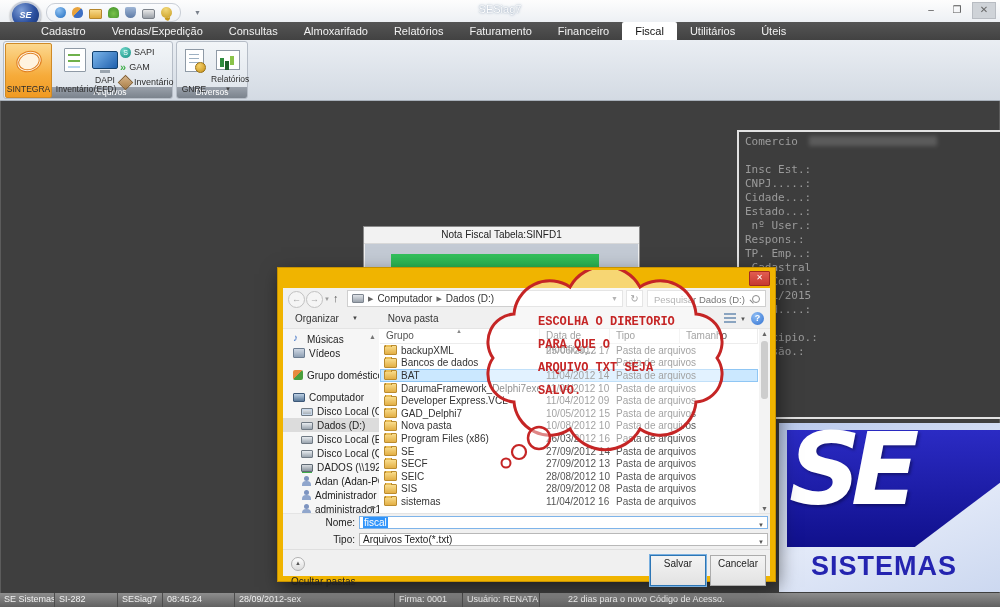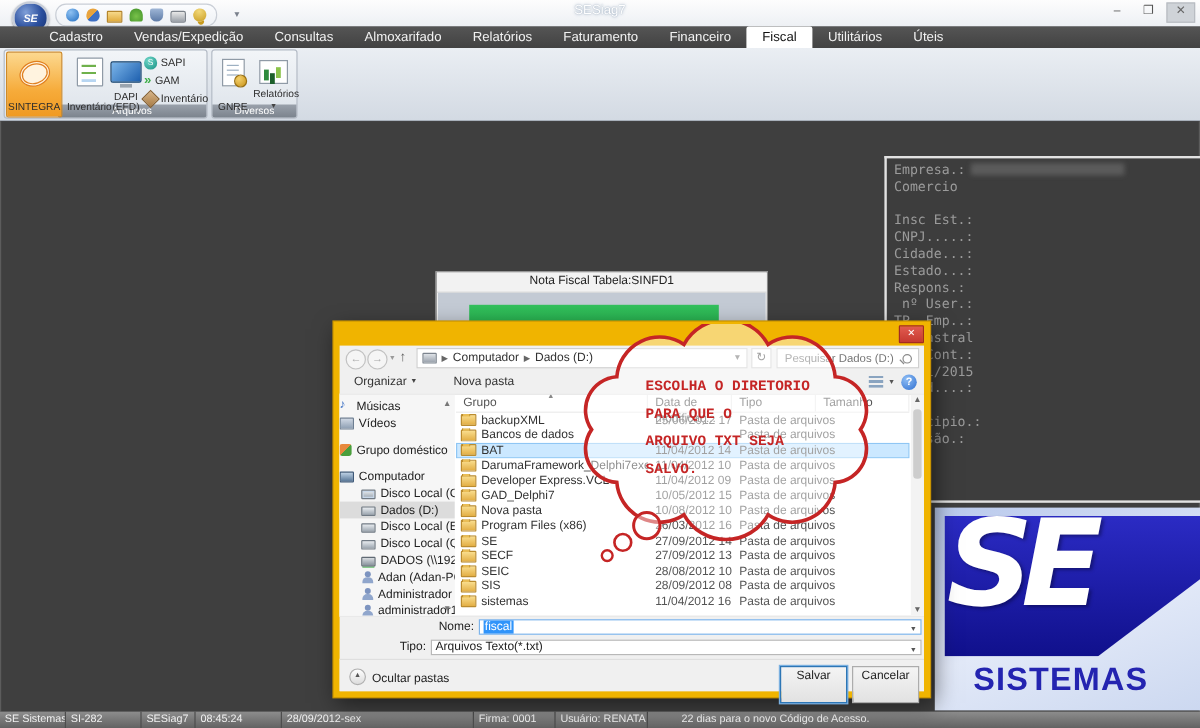--- a/index.html
+++ b/index.html
@@ -110,31 +110,31 @@
   .addr-caret{margin-left:auto;color:#777;font-size:7px;}
   .refreshbox{position:absolute;left:343px;top:0;width:17px;height:17px;background:#fff;border:1px solid #cfcfcf;box-sizing:border-box;
               text-align:center;line-height:15px;font-size:10px;color:#555;}
   .searchbox{position:absolute;left:364px;top:0;width:119px;height:17px;background:#fff;border:1px solid #cfcfcf;box-sizing:border-box;}
   .searchbox input{position:absolute;left:4px;top:1px;width:95px;height:13px;border:none;outline:none;font-size:9.5px;color:#8a8a8a;
                    font-family:"Liberation Sans",sans-serif;background:transparent;}
   .mag{position:absolute;right:5px;top:4px;width:6px;height:6px;border:1.4px solid #8a8a8a;border-radius:50%;}
   .mag::after{content:"";position:absolute;left:-4px;top:5px;width:5px;height:1.4px;background:#8a8a8a;transform:rotate(45deg);}
 
   .toolrow{position:absolute;left:0;top:22px;right:0;height:16px;display:flex;align-items:center;padding-left:12px;gap:4px;}
-  .toolbtn{color:#333;font-size:10px;display:flex;align-items:center;gap:3px;}
+  .toolbtn{color:#333;font-size:10px;display:flex;align-items:center;gap:13px;}
   .tool-sep{width:22px;}
   .viewicon{position:absolute;right:34px;top:3px;width:12px;height:10px;
      background:repeating-linear-gradient(#8aa4c0 0 2px,transparent 2px 4px);}
   .viewcaret{position:absolute;right:24px;top:6px;font-size:6px;color:#555;}
   .helpicon{position:absolute;right:6px;top:2px;width:13px;height:13px;border-radius:50%;
             background:radial-gradient(circle at 35% 30%,#8fbef5,#2f6fd0);color:#fff;font-size:9px;font-weight:bold;text-align:center;line-height:13px;}
 
   .mainarea{position:absolute;left:0;top:40px;right:0;height:184px;background:#fff;border-top:1px solid #e4e4e4;border-bottom:1px solid #e4e4e4;}
   .sidebar{position:absolute;left:0;top:0;width:96px;bottom:0;background:#f6f6f6;overflow:hidden;padding-top:3px;box-sizing:border-box;}
-  .sideitem{height:14px;display:flex;align-items:center;gap:4px;white-space:nowrap;color:#222;}
+  .sideitem{height:14px;display:flex;align-items:center;gap:4px;padding-left:10px;white-space:nowrap;color:#222;}
   .sideitem.ind{padding-left:18px;}
   .sideitem.sec{margin-top:8px;}
   .sideitem.sel{background:#dcdcdc;}
   .sico{width:10px;height:10px;flex:0 0 10px;position:relative;}
   .sico.ico-music::before{content:"♪";color:#3a6fc4;font-size:10px;position:absolute;top:-2px;}
   .sico.ico-video{background:linear-gradient(#cfd8e4,#8fa0b4);border:1px solid #6d7e92;border-radius:1px;height:8px;}
   .sico.ico-home{background:linear-gradient(135deg,#e8893d 50%,#4a9e3c 50%);border-radius:2px;}
   .sico.ico-pc{background:linear-gradient(#bcd0e4,#5a7898);border:1px solid #3d5878;border-radius:1px;height:7px;margin-top:1px;}
   .sico.ico-diskc{background:linear-gradient(#e8ecf0,#9aa4ae);border:1px solid #707a84;border-radius:1px;height:6px;margin-top:2px;box-shadow:inset 0 0 0 1px #c8d8ea;}
   .sico.ico-disk{background:linear-gradient(#e8ecf0,#9aa4ae);border:1px solid #707a84;border-radius:1px;height:6px;margin-top:2px;}
@@ -155,31 +155,31 @@
   .fc-date{width:70px;color:#555;padding-left:6px;}
   .fc-type{width:95px;color:#555;padding-left:6px;}
   .frow.sel{background:#cbe8ff;box-shadow:inset 0 0 0 1px #8fc6f4;}
   .fold{width:11px;height:8px;background:linear-gradient(#f9dd8d,#e3af45);border:1px solid #bb8c2f;border-radius:1px;position:relative;flex:0 0 11px;}
   .fold::before{content:"";position:absolute;left:0;top:-2.5px;width:5px;height:2px;background:#e9bd55;border:1px solid #bb8c2f;border-bottom:none;border-radius:1px 1px 0 0;}
   .vscroll{position:absolute;right:0;top:0;width:11px;bottom:0;background:#f3f3f3;}
   .vs-up{position:absolute;top:1px;left:2px;font-size:7px;color:#666;}
   .vs-dn{position:absolute;bottom:1px;left:2px;font-size:7px;color:#666;}
   .vs-thumb{position:absolute;left:2px;top:12px;width:7px;height:58px;background:#cdcdcd;border-radius:3px;}
 
-  .namerow{position:absolute;left:0;top:228px;right:0;height:14px;margin-left:40px;}
+  .namerow{position:absolute;left:0;top:228px;right:0;height:14px;}
   .namerow .flabel,.typerow .flabel{position:absolute;width:70px;text-align:right;color:#222;line-height:13px;}
   .flabel{left:2px;}
   .combo{position:absolute;left:76px;right:2px;height:13px;background:#fff;border:1px solid #7eb4ea;box-sizing:border-box;line-height:11px;padding-left:3px;}
   .combo .dd{position:absolute;right:3px;top:3px;font-size:6px;color:#555;}
   .seltext{background:#3094fa;color:#fff;padding:0 1px;}
   .typerow{position:absolute;left:0;top:245px;right:0;height:14px;}
   .typerow .combo{border:1px solid #b8b8b8;color:#222;}
 
   .dfooter{position:absolute;left:0;right:0;bottom:0;height:26px;border-top:1px solid #dfdfdf;background:#f0f0f0;}
-  .hidefolders{position:absolute;left:8px;top:7px;display:flex;align-items:flex-end;gap:5px;color:#222;}
+  .hidefolders{position:absolute;left:8px;top:7px;display:flex;align-items:flex-start;gap:5px;color:#222;flex-direction:column;}
   .hf-circle{width:12px;height:12px;border-radius:50%;background:linear-gradient(#fefefe,#dcdcdc);border:1px solid #b0b0b0;
              text-align:center;line-height:11px;font-size:6px;color:#555;}
   .btn{position:absolute;top:5px;width:56px;height:31px;background:linear-gradient(#f4f4f4,#e2e2e2);border:1px solid #acacac;
        font-size:10px;color:#222;text-align:center;line-height:16px;box-sizing:border-box;}
   .btn-save{right:64px;border:1px solid #2d76b5;box-shadow:0 0 0 1px #7ab0e0;}
   .btn-cancel{right:4px;}
 
   
   .cloud{left:468px;top:270px;width:290px;height:235px;z-index:6;pointer-events:none;}
   .cloudtext{left:538px;top:311px;width:200px;z-index:7;color:#c52525;font-weight:bold;font-size:12px;line-height:23px;
@@ -285,29 +285,28 @@
         <div class="lbl"><span>Relatórios</span><br><span class="caret">▼</span></div>
       </div>
     </div>
   </div>
 
   <div class="abs workspace"></div>
 
   <div class="abs console">
     <div class="smudge"></div>
 
-  <div class="cline">Empresa.:</div>
       <div class="cline">Comercio</div>
       <div class="cline"></div>
       <div class="cline">Insc Est.:</div>
       <div class="cline">CNPJ.....:</div>
       <div class="cline">Cidade...:</div>
       <div class="cline">Estado...:</div>
+      <div class="cline"> nº User.:</div>
       <div class="cline">Respons.:</div>
-      <div class="cline"> nº User.:</div>
       <div class="cline">TP. Emp..:</div>
       <div class="cline"> Cadastral</div>
       <div class="cline">    Cont.:</div>
       <div class="cline">01/01/2015</div>
       <div class="cline">Valid....:</div>
       <div class="cline"></div>
       <div class="cline">Municipio.:</div>
       <div class="cline">Emissão.:</div>
     </div>
 

